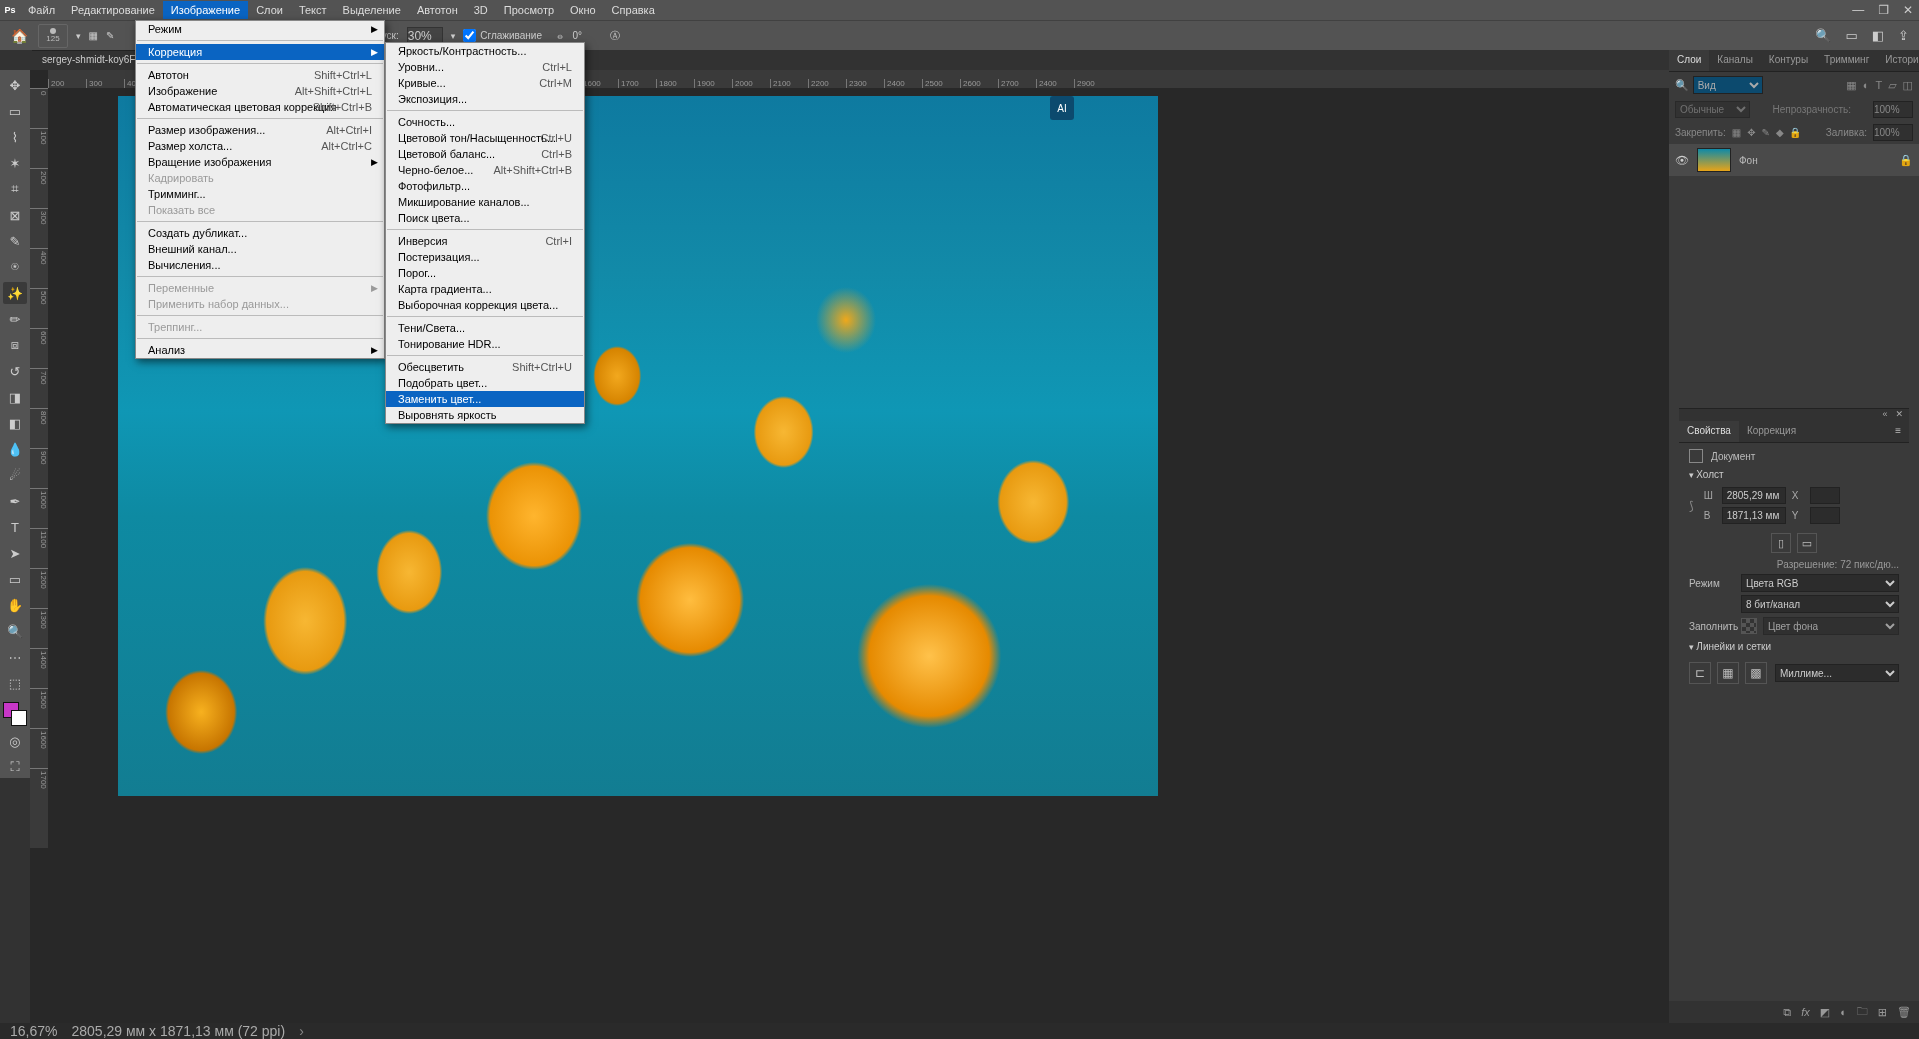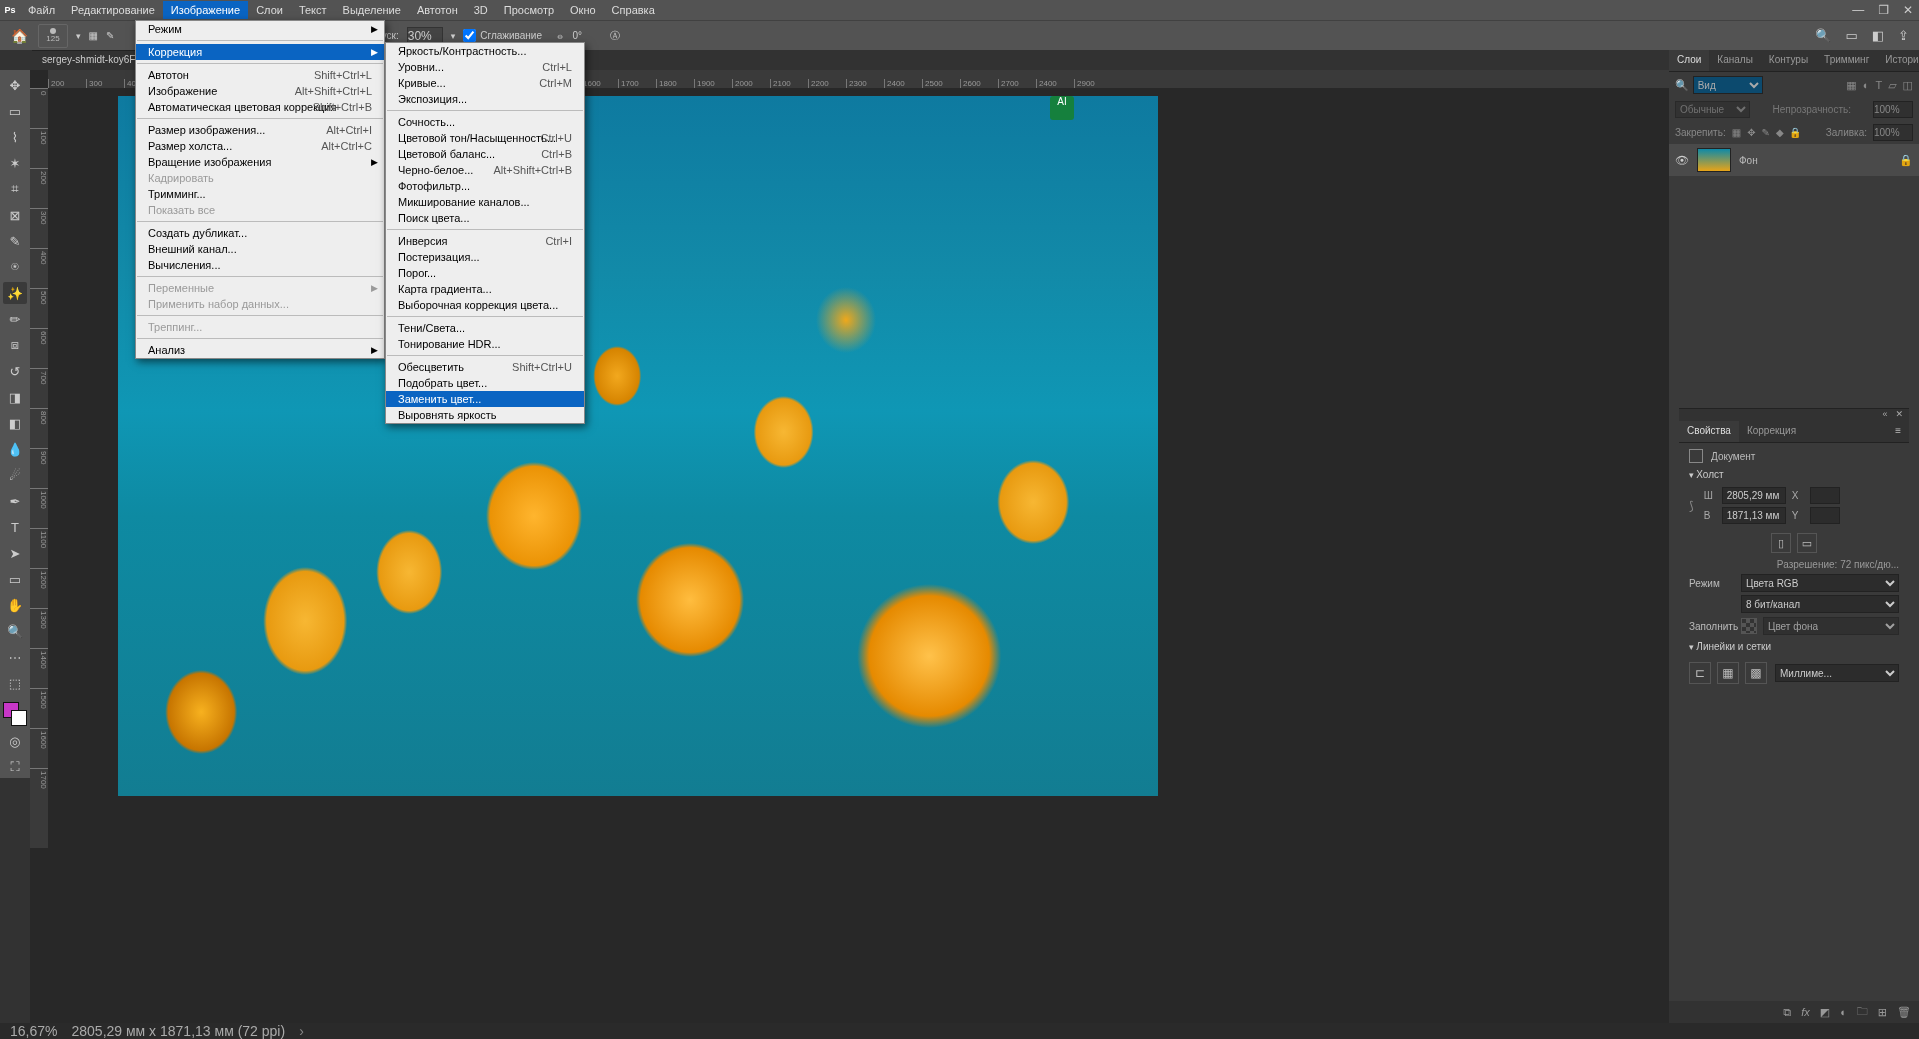--- a/index.html
+++ b/index.html
@@ -48,21 +48,21 @@
     radial-gradient(ellipse 80px 90px at 40% 60%, #ffb52e 0%, #eb9305 55%, transparent 60%),
     radial-gradient(ellipse 90px 95px at 55% 72%, #ffbd3f 0%, #e68a00 55%, transparent 60%),
     radial-gradient(ellipse 120px 120px at 78% 80%, #ffc24b 0%, #e68a00 50%, transparent 60%),
     radial-gradient(ellipse 60px 70px at 88% 58%, #f7b733 0%, #e89a10 55%, transparent 60%),
     radial-gradient(ellipse 50px 60px at 64% 48%, #f7b733 0%, #e89a10 55%, transparent 60%),
     radial-gradient(ellipse 40px 50px at 48% 40%, #f2a81e 0%, #d68400 55%, transparent 60%),
     radial-gradient(ellipse 60px 70px at 8% 88%, #f7b11f 0%, #c77500 55%, transparent 60%),
     radial-gradient(ellipse 50px 55px at 70% 32%, #efa81b 0%, transparent 60%),
     linear-gradient(180deg, #0e7aa0 0%, #128aa8 25%, #0f97b5 45%, #0e8aa2 60%, #127d92 100%);
 }
-.ai-chip { position:absolute; left:1002px; top:8px; width:24px; height:24px; background:#15803d; color:#fff; font-size:10px; display:flex; align-items:flex-start; justify-content:center; border-radius:3px; }
+.ai-chip { position:absolute; left:1002px; top:8px; width:24px; height:24px; background:#0c4a6e; color:#fff; font-size:10px; display:flex; align-items:center; justify-content:center; border-radius:3px; }
 
 
 .menu { position:absolute; background:#eee; color:#000; font-size:11px; box-shadow:2px 3px 8px rgba(0,0,0,.55); border:1px solid #888; }
 .menu .row { display:flex; align-items:center; height:16px; padding:0 12px; position:relative; white-space:nowrap; }
 .menu .row .short { position:absolute; right:12px; color:#555; }
 .menu .row .chev { position:absolute; right:6px; font-size:9px; }
 .menu .row.hl { background:#0a64c2; color:#fff; }
 .menu .row.disabled { color:#9a9a9a; }
 .menu .sep { height:1px; background:#bbb; margin:3px 1px; }
 #menu-image { left:135px; top:20px; width:250px; }

